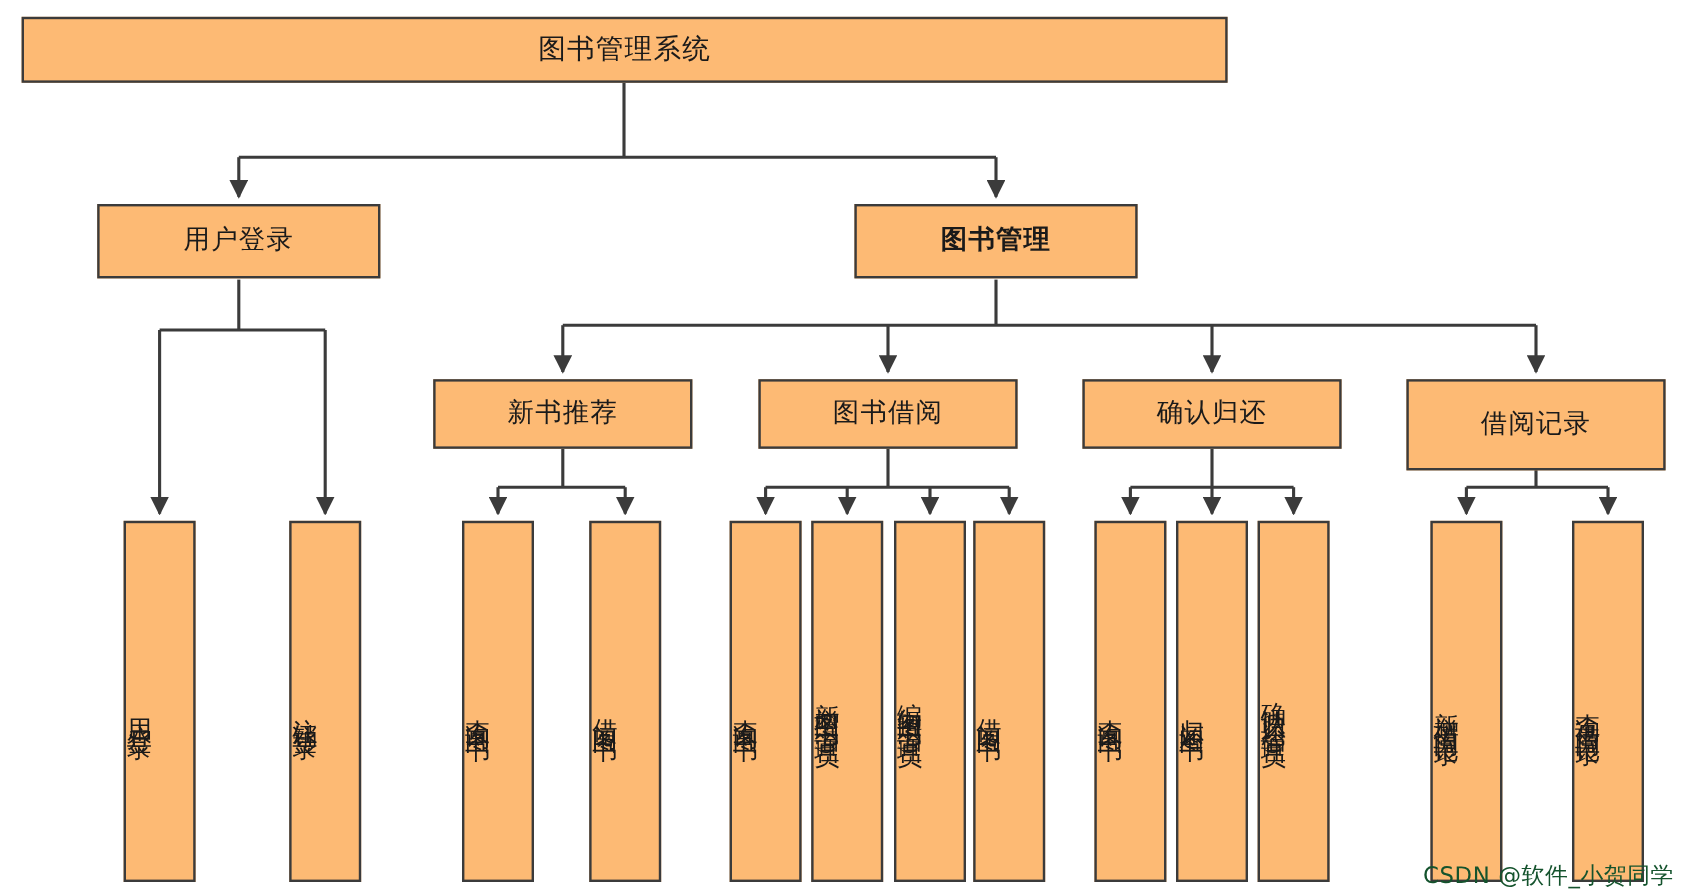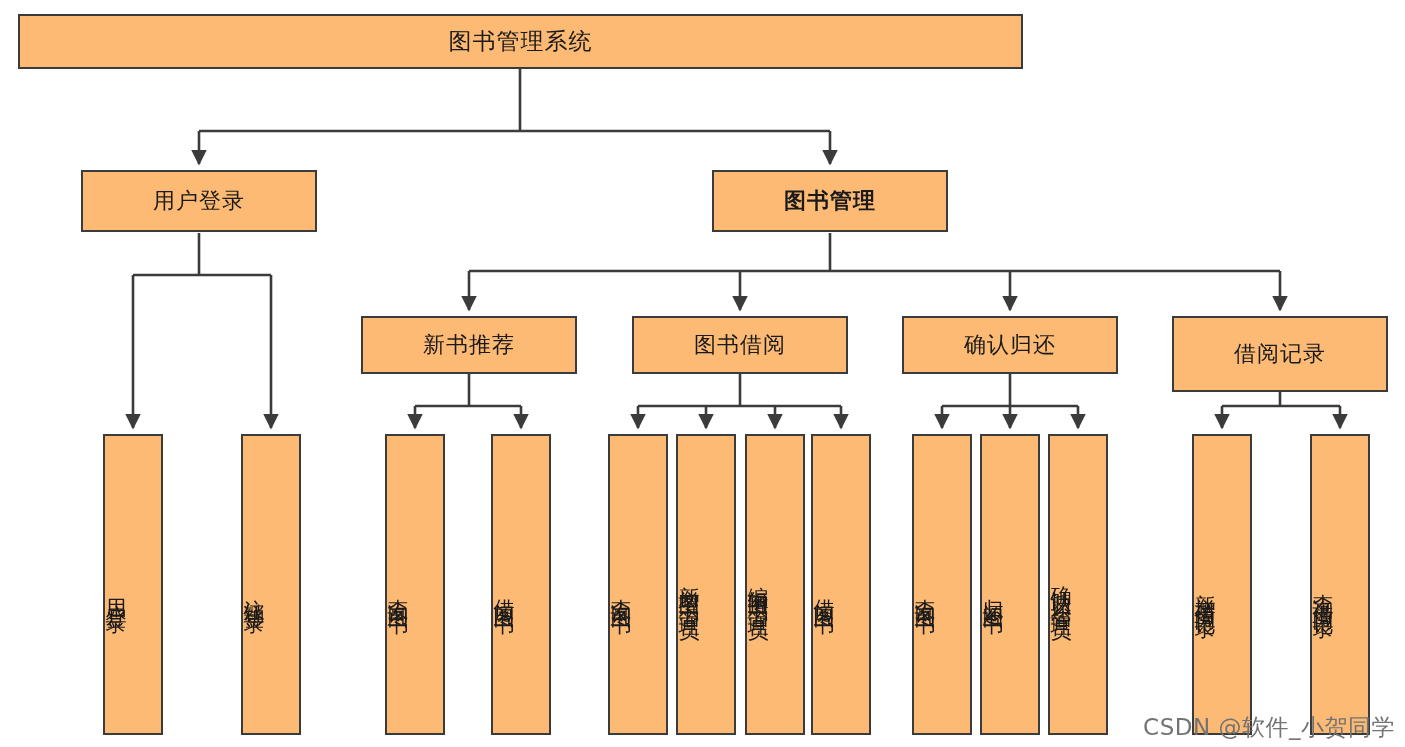--- a/index.html
+++ b/index.html
@@ -50,22 +50,22 @@
     writing-mode:vertical-rl;
     text-orientation:upright;
     letter-spacing:5px;
     line-height:1.05;
     white-space:nowrap;
   }
   .watermark{
     position:absolute;
     right:10px;
     bottom:4px;
-    font-size:23px;
-    color:#737373;
+    font-size:19px;
+    color:#14532d;
     letter-spacing:0.5px;
     white-space:nowrap;
     user-select:none;
   }
 </style>
 </head>
 <body>
 
 <div id="diagram-root">
 

